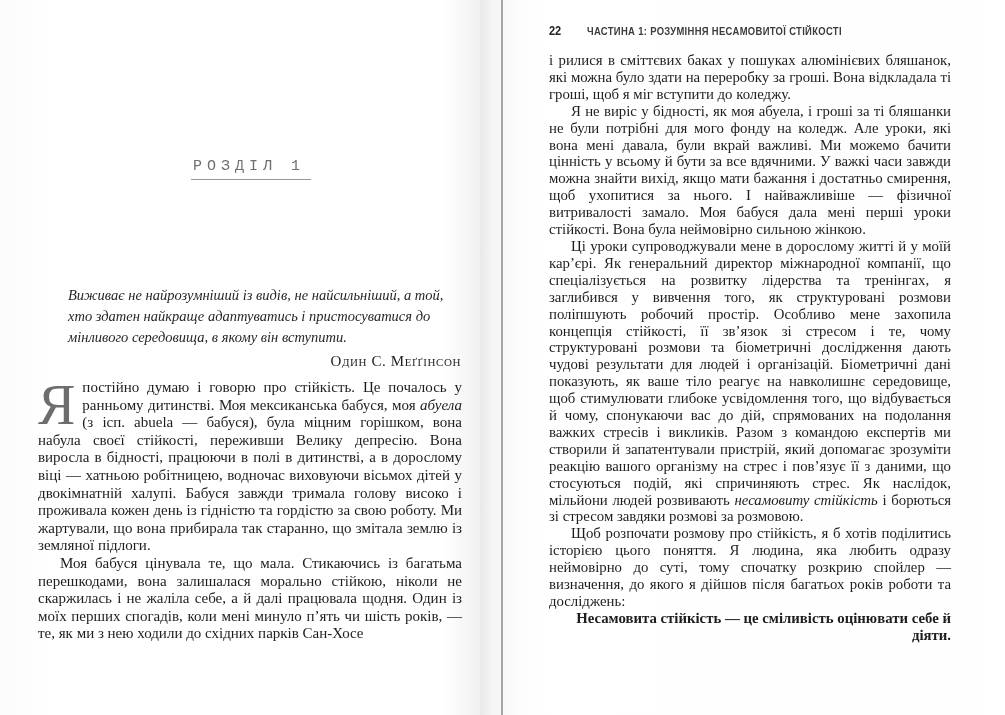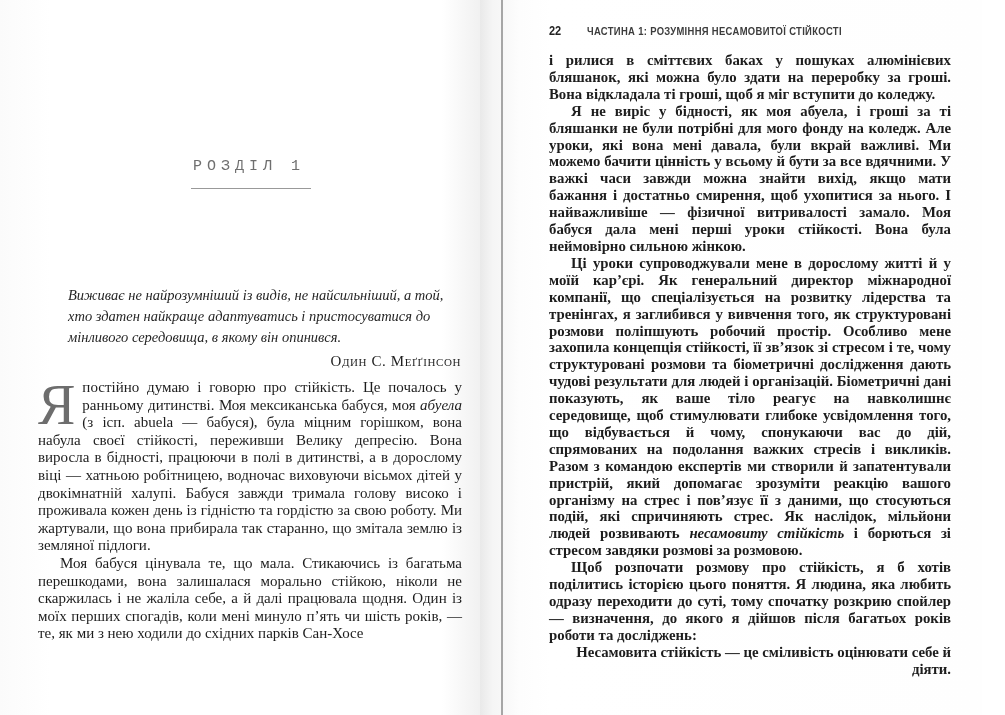--- a/index.html
+++ b/index.html
@@ -16,21 +16,21 @@
     left:480px; width:502px;
     background:linear-gradient(to right,#e9e9e9 0%,#f5f5f5 2.5%,#fdfdfd 8%,#ffffff 14%,#fefefe 100%);
   }
   .gutter-line { position:absolute; top:0; left:501px; width:2px; height:715px; background:#a6a6a6; }
 
   
   .chapter-label-row { position:absolute; top:156px; left:0; width:100%; text-align:center; }
   .chapter-label {
     display:inline-block; font-family:"Liberation Mono","DejaVu Sans Mono",monospace;
     font-size:15px; letter-spacing:5px; color:#6f6f6f;
-    border-bottom:1.5px solid #999; padding:0 6px 13px 2px;
+    border-bottom:1.5px solid #999; padding:0 6px 4px 2px;
   }
   .chapter-title-row { position:absolute; top:185px; left:0; width:100%; text-align:center; }
   .chapter-title {
     display:inline-block; transform:scaleX(0.78);
     font-family:"Liberation Sans",sans-serif; font-weight:700; font-size:31px;
     letter-spacing:0.5px; color:#141414; white-space:nowrap;
   }
   .epigraph {
     position:absolute; top:285px; left:68px; width:393px;
     font-style:italic; font-size:14.5px; line-height:21px; color:#262626;
@@ -57,55 +57,55 @@
   }
   .page-number { display:inline-block; font-weight:700; font-size:12.5px; transform:scaleX(0.88); transform-origin:left center; color:#222; }
   .section-title {
     display:inline-block; margin-left:24px; font-weight:700; font-size:11.5px;
     letter-spacing:0.4px; transform:scaleX(0.82); transform-origin:left center; color:#3c3c3c;
   }
   .body-right {
     position:absolute; top:52px; left:69px; width:402px;
     font-size:14.8px; line-height:16.9px; text-align:justify;
   }
-  .body-right p { margin:0;font-weight:bold; }
+  .body-right p { margin:0; }
   .definition {
     margin:13px 0 0 20px; font-weight:700; text-align:right; line-height:17.4px;
   }
   em { font-style:italic; }
 </style>
 </head>
 <body>
 
 <div class="book">
 
   <div class="page page-left">
     <div class="chapter-label-row">
       <span class="chapter-label">РОЗДІЛ 1</span>
     </div>
 
     <div class="epigraph">
-      <div>Виживає не найрозумніший із видів, не найсильніший, а той, хто здатен найкраще адаптуватись і пристосуватися до мінливого середовища, в якому він опинився.</div>
+      <div>Виживає не найрозумніший із видів, не найсильніший, а той, хто здатен найкраще адаптуватись і пристосуватися до мінливого середовища, в якому він вступити.</div>
       <div class="epigraph-attribution">Один С. Меґґінсон</div>
     </div>
 
     <div class="body-left">
       <p><span class="dropcap">Я</span><span>постійно думаю і говорю про стійкість. Це почалось у ранньому дитинстві. Моя мексиканська бабуся, моя </span><em>абуела</em><span> (з ісп. abuela — бабуся), була міцним горішком, вона набула своєї стійкості, переживши Велику депресію. Вона виросла в бідності, працюючи в полі в дитинстві, а в дорослому віці — хатньою робітницею, водночас виховуючи вісьмох дітей у двокімнатній халупі. Бабуся завжди тримала голову високо і проживала кожен день із гідністю та гордістю за свою роботу. Ми жартували, що вона прибирала так старанно, що змітала землю із земляної підлоги.</span></p>
       <p class="indent">Моя бабуся цінувала те, що мала. Стикаючись із багатьма перешкодами, вона залишалася морально стійкою, ніколи не скаржилась і не жаліла себе, а й далі працювала щодня. Один із моїх перших спогадів, коли мені минуло п’ять чи шість років, — те, як ми з нею ходили до східних парків Сан-Хосе</p>
     </div>
   </div>
 
   <div class="page page-right">
     <div class="running-header">
       <span class="page-number">22</span><span class="section-title">ЧАСТИНА 1: РОЗУМІННЯ НЕСАМОВИТОЇ СТІЙКОСТІ</span>
     </div>
 
     <div class="body-right">
       <p>і рилися в сміттєвих баках у пошуках алюмінієвих бляшанок, які можна було здати на переробку за гроші. Вона відкладала ті гроші, щоб я міг вступити до коледжу.</p>
       <p class="indent">Я не виріс у бідності, як моя абуела, і гроші за ті бляшанки не були потрібні для мого фонду на коледж. Але уроки, які вона мені давала, були вкрай важливі. Ми можемо бачити цінність у всьому й бути за все вдячними. У важкі часи завжди можна знайти вихід, якщо мати бажання і достатньо смирення, щоб ухопитися за нього. І найважливіше — фізичної витривалості замало. Моя бабуся дала мені перші уроки стійкості. Вона була неймовірно сильною жінкою.</p>
       <p class="indent"><span>Ці уроки супроводжували мене в дорослому житті й у моїй кар’єрі. Як генеральний директор міжнародної компанії, що спеціалізується на розвитку лідерства та тренінгах, я заглибився у вивчення того, як структуровані розмови поліпшують робочий простір. Особливо мене захопила концепція стійкості, її зв’язок зі стресом і те, чому структуровані розмови та біометричні дослідження дають чудові результати для людей і організацій. Біометричні дані показують, як ваше тіло реагує на навколишнє середовище, щоб стимулювати глибоке усвідомлення того, що відбувається й чому, спонукаючи вас до дій, спрямованих на подолання важких стресів і викликів. Разом з командою експертів ми створили й запатентували пристрій, який допомагає зрозуміти реакцію вашого організму на стрес і пов’язує її з даними, що стосуються подій, які спричиняють стрес. Як наслідок, мільйони людей розвивають </span><em>несамовиту стійкість</em><span> і борються зі стресом завдяки розмові за розмовою.</span></p>
-      <p class="indent">Щоб розпочати розмову про стійкість, я б хотів поділитись історією цього поняття. Я людина, яка любить одразу переходити до суті, тому спочатку розкрию спойлер — визначення, до якого я дійшов після багатьох років роботи та досліджень:</p>
+      <p class="indent">Щоб розпочати розмову про стійкість, я б хотів поділитись історією цього поняття. Я людина, яка любить одразу неймовірно до суті, тому спочатку розкрию спойлер — визначення, до якого я дійшов після багатьох років роботи та досліджень:</p>
       <p class="definition">Несамовита стійкість — це сміливість оцінювати себе й діяти.</p>
     </div>
   </div>
 
   <div class="gutter-line"></div>
 </div>
 
 </body></html>

